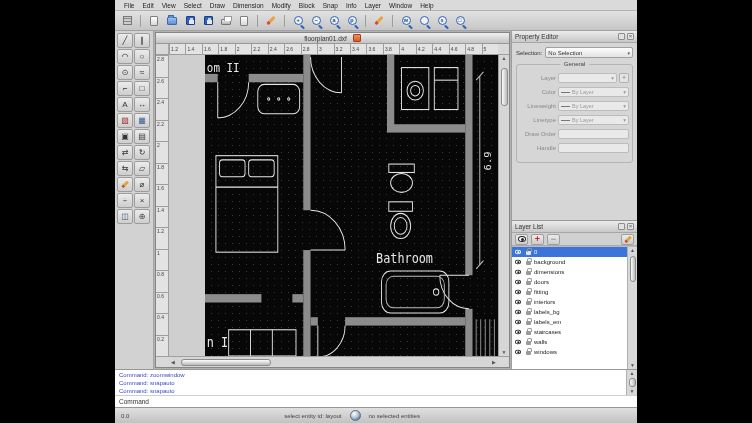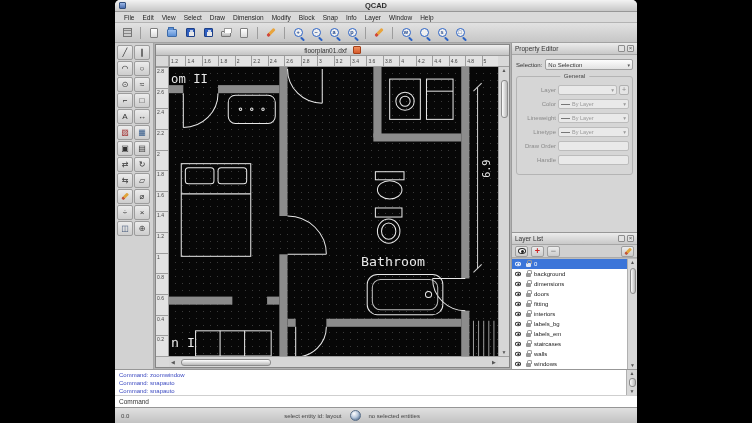--- a/index.html
+++ b/index.html
@@ -78,21 +78,21 @@
   .ruler-corner { width:13px; flex:0 0 13px; background:#d9d9d9; border-right:1px solid #aaa; }
   .hruler { flex:1 1 auto; display:flex; overflow:hidden; }
   .hr-label { flex:1 1 0; font-size:5px; color:#444; border-left:1px solid #9e9e9e; padding-left:1px; line-height:11px; white-space:nowrap; }
   .ruler-end { flex:0 0 11px; background:#d9d9d9; }
   .canvas-row { flex:1 1 auto; display:flex; min-height:0; }
   .vruler { flex:0 0 13px; background:#e3e3e3; border-right:1px solid #9e9e9e;
             display:flex; flex-direction:column; overflow:hidden; }
   .vr-label { flex:1 1 0; font-size:5px; color:#444; border-top:1px solid #9e9e9e; padding-left:1px; }
   .canvas { flex:1 1 auto; position:relative; background-color:#070707;
             background-image:radial-gradient(circle,#3a3a3a 0.7px,transparent 0.9px);
-            background-size:7px 7px; background-position:3px 3px; min-width:0; }
+            background-size:7px 7px; background-position:3px 3px; min-width:0;margin-left:36px; }
   .canvas svg { position:absolute; inset:0; width:100%; height:100%; }
 
   
   .vscroll { flex:0 0 11px; background:#d6d6d6; border-left:1px solid #a0a0a0;
              display:flex; flex-direction:column; align-items:center; }
   .hscroll-row { height:11px; flex:0 0 11px; display:flex; border-top:1px solid #a0a0a0; }
   .hs-corner { flex:0 0 13px; background:#d9d9d9; }
   .hscroll { flex:1 1 auto; background:#d6d6d6; display:flex; align-items:center; }
   .hs-end { flex:0 0 11px; background:#d9d9d9; }
   .sc-arrow { font-size:5px; color:#555; line-height:7px; text-align:center; width:100%; }
@@ -176,24 +176,20 @@
   .sb-sp1 { flex:1.1; } .sb-sp2 { flex:1.5; }
   .sb-ball { width:11px; height:11px; border-radius:50%; margin:0 8px;
              background:radial-gradient(circle at 35% 30%, #ffffff, #b8c8dc 45%, #6e87a5 75%, #4a617e);
              border:0.5px solid #5a6f88; }
 </style>
 </head>
 <body>
 
 <div class="app">
 
-  <div class="titlebar">
-    <span class="title-icon"></span>
-    <span class="title-text">QCAD</span>
-  </div>
 
   <div class="menubar" id="menubar">
       <div class="menu-item">File</div>
       <div class="menu-item">Edit</div>
       <div class="menu-item">View</div>
       <div class="menu-item">Select</div>
       <div class="menu-item">Draw</div>
       <div class="menu-item">Dimension</div>
       <div class="menu-item">Modify</div>
       <div class="menu-item">Block</div>

